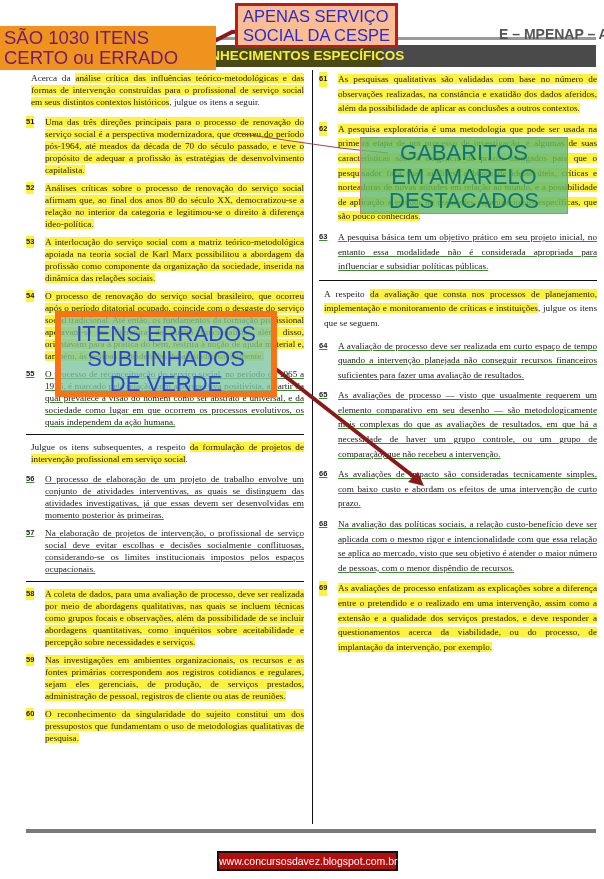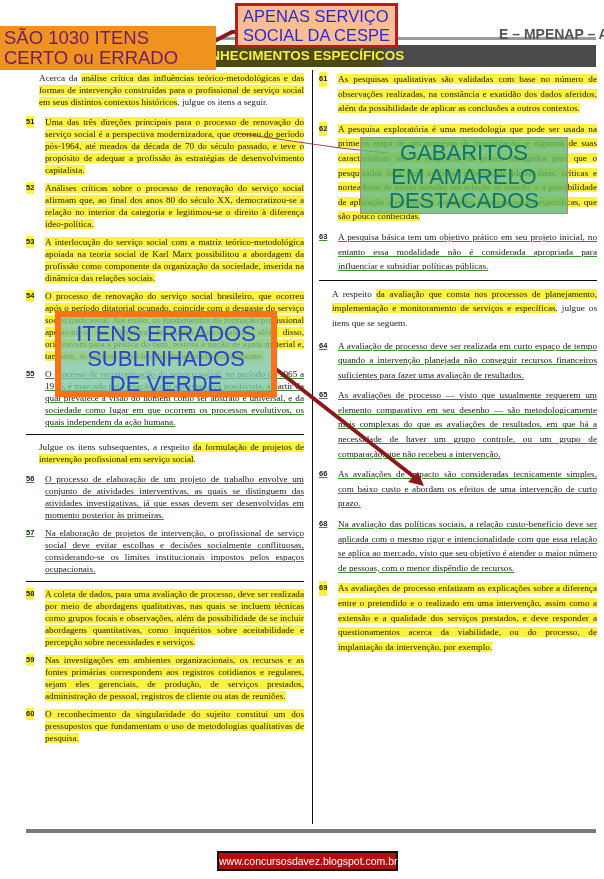--- a/index.html
+++ b/index.html
@@ -8,21 +8,21 @@
     font-family: "Liberation Serif", serif; color: #1a1a1a;
   }
   .header-rule { position: absolute; left: 182px; top: 37px; width: 414px; height: 3px; background: #9a9a9a; }
   .header-exam { position: absolute; left: 465px; top: 26px; font-family: "Liberation Sans", sans-serif; font-size: 14px; font-weight: bold; color: #555; white-space: nowrap; margin-left: 34px; }
   .section-bar { position: absolute; left: 180px; top: 45px; width: 416px; height: 22px; background: #4a4a4a; }
   .section-title { position: absolute; left: 180px; top: 45px; width: 202px; height: 22px; background: #4b4a16; color: #f6ee3a; font-family: "Liberation Sans", sans-serif; font-weight: bold; font-size: 13.5px; line-height: 22px; padding-left: 10px; box-sizing: border-box; white-space: nowrap; }
   .col-divider { position: absolute; left: 312px; top: 70px; width: 1px; height: 754px; background: #111; }
   .col { position: absolute; top: 72px; font-size: 9.2px; line-height: 12px; text-align: justify; }
   .col-left { left: 26px; width: 278px; }
   .col-right { left: 319px; width: 278px; line-height: 14.6px; }
-  .intro { margin: 0 0 8px 13px; }
+  .intro { margin: 0 0 8px 5px; }
   .item { position: relative; padding-left: 19px; margin: 0 0 6px 0; }
   .item-num { position: absolute; left: 0; top: 0; font-family: "Liberation Sans", sans-serif; font-weight: bold; font-size: 7.5px; }
   .hl { background: #fff23c; }
   .ul-green { text-decoration: underline; text-decoration-color: #3d8a2f; text-underline-offset: 1px; }
   .sep { height: 1px; background: #111; margin: 6px 0 6px 0; }
   .bottom-rule { position: absolute; left: 26px; top: 829px; width: 570px; height: 4px; background: #7a7a7a; }
   .footer-badge { position: absolute; left: 217px; top: 851px; width: 181px; height: 20px; background: #b50c0c; border: 2px solid #111; box-sizing: border-box; color: #fff; font-family: "Liberation Sans", sans-serif; font-size: 10.5px; line-height: 16px; text-align: right; white-space: nowrap; }
 
   .note { position: absolute; font-family: "Liberation Sans", sans-serif; box-sizing: border-box; }
   .note-count { left: 0; top: 26px; width: 216px; height: 44px; background: #f0931e; color: #701a75; font-size: 18.5px; line-height: 20px; padding: 2px 0 0 4px; white-space: nowrap; }
@@ -106,21 +106,21 @@
     <span class="item-num hl">62</span>
     <span class="hl">A pesquisa exploratória é uma metodologia que pode ser usada na primeira etapa de um processo de investigação, e algumas de suas características são: a exigência de prazos alongados para que o pesquisador faça suas análises; a busca de ideias úteis, críticas e norteadoras de novas atitudes em relação ao mundo, e a possibilidade de aplicação a estudos de realidades organizacionais específicas, que são pouco conhecidas.</span>
   </div>
   <div class="item">
     <span class="item-num ul-green">63</span>
     <span class="ul-green">A pesquisa básica tem um objetivo prático em seu projeto inicial, no entanto essa modalidade não é considerada apropriada para influenciar e subsidiar políticas públicas.</span>
   </div>
 
   <div class="sep"></div>
   <p class="intro">
-    <span>A respeito </span><span class="hl">da avaliação que consta nos processos de planejamento, implementação e monitoramento de serviços e específicas</span><span>, julgue os itens que se seguem.</span>
+    <span>A respeito </span><span class="hl">da avaliação que consta nos processos de planejamento, implementação e monitoramento de críticas e instituições</span><span>, julgue os itens que se seguem.</span>
   </p>
 
   <div class="item">
     <span class="item-num ul-green">64</span>
     <span class="ul-green">A avaliação de processo deve ser realizada em curto espaço de tempo quando a intervenção planejada não conseguir recursos financeiros suficientes para fazer uma avaliação de resultados.</span>
   </div>
   <div class="item">
     <span class="item-num ul-green">65</span>
     <span class="ul-green">As avaliações de processo — visto que usualmente requerem um elemento comparativo em seu desenho — são metodologicamente mais complexas do que as avaliações de resultados, em que há a necessidade de haver um grupo controle, ou um grupo de comparação, que não recebeu a intervenção.</span>
   </div>

